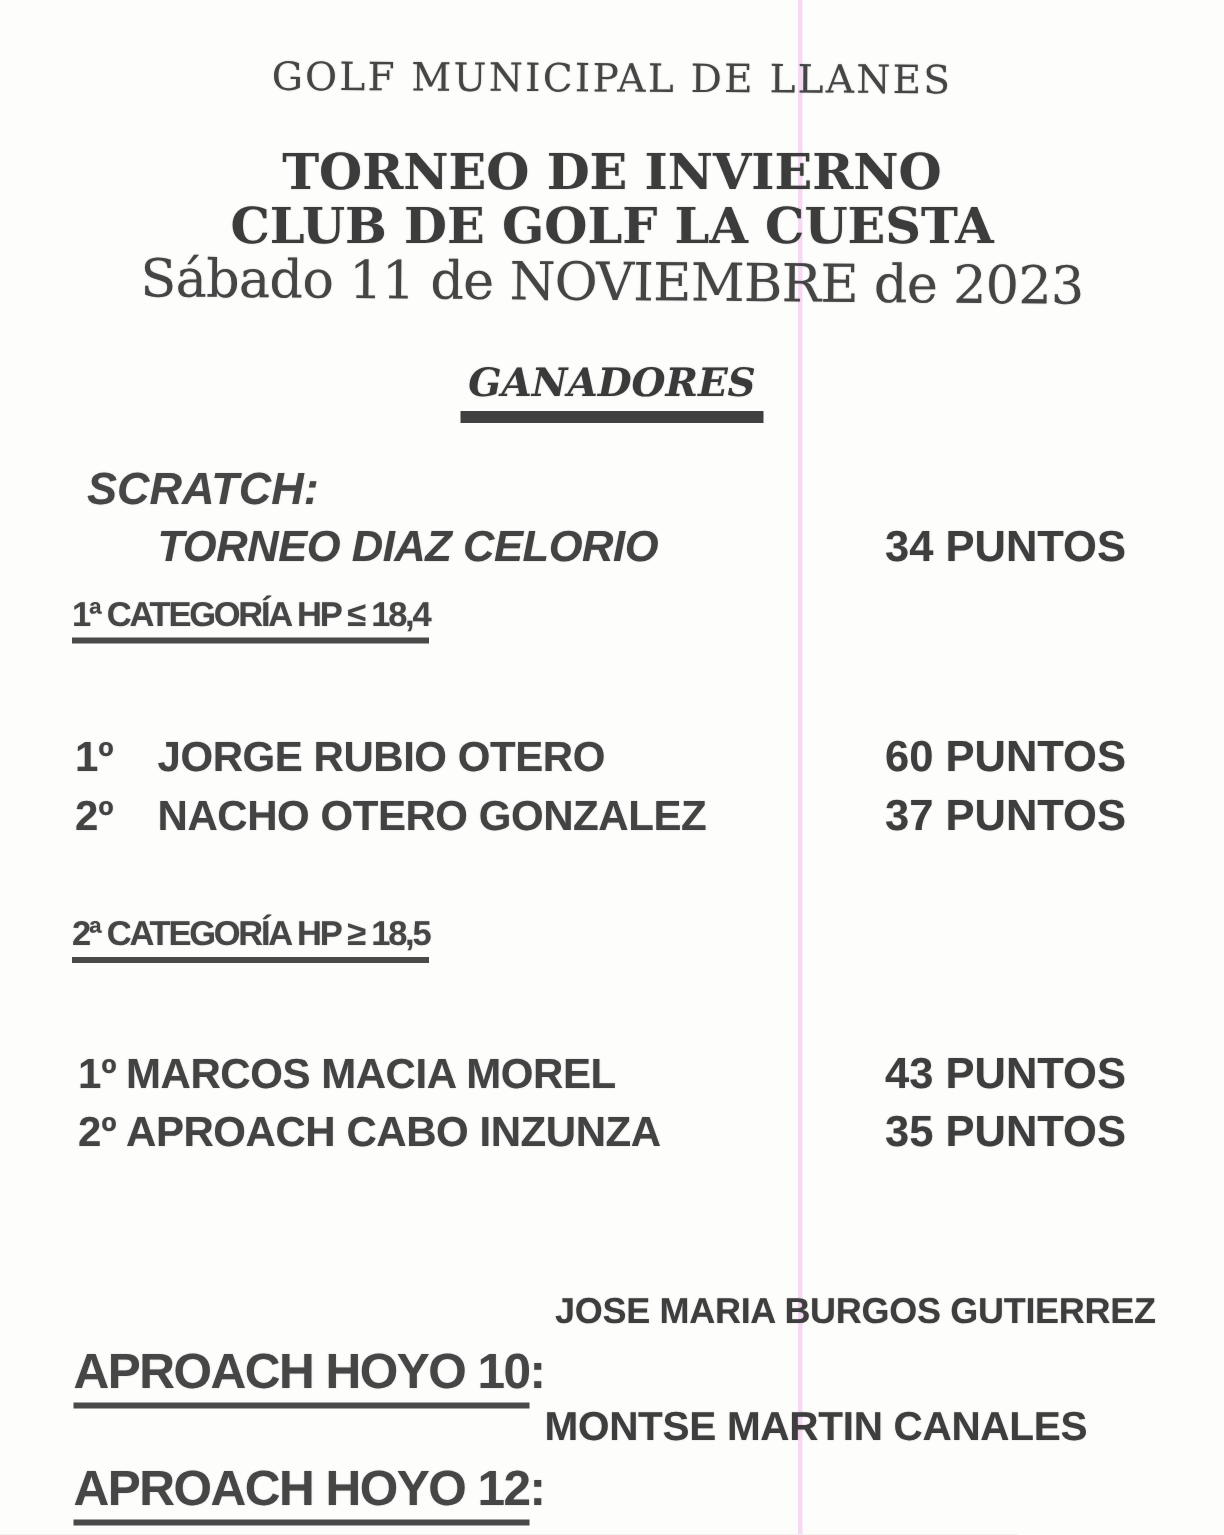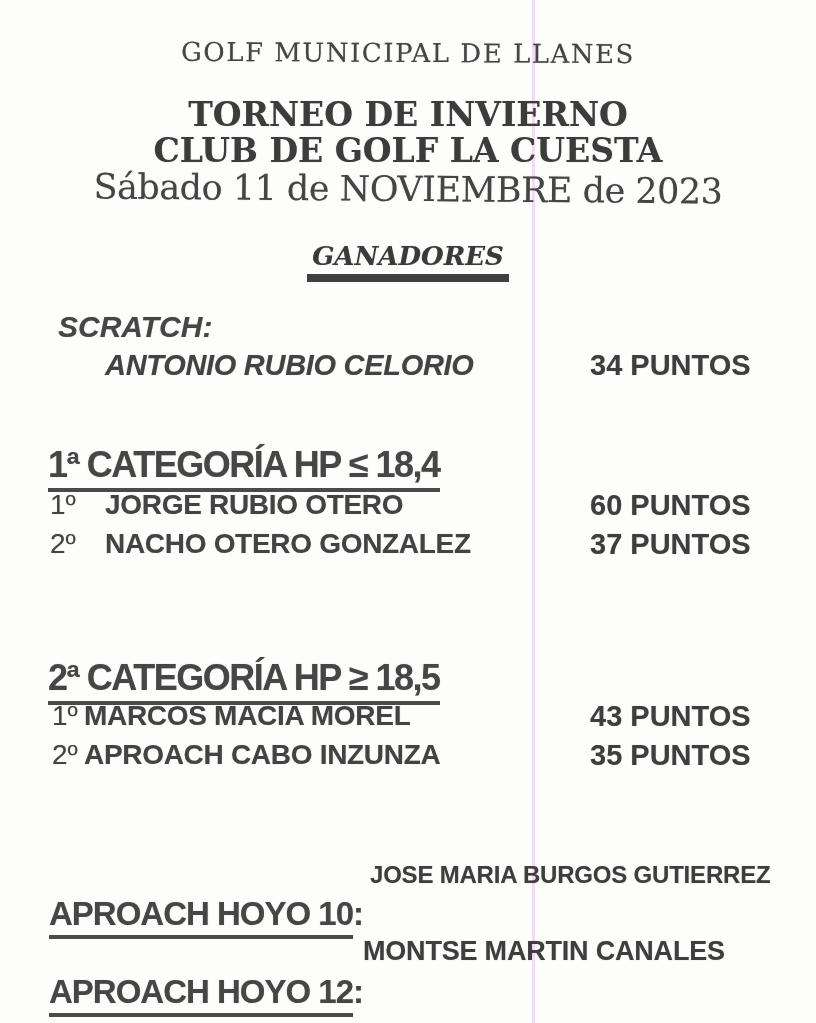--- a/index.html
+++ b/index.html
@@ -39,29 +39,28 @@
   }
   
   .sans-bi{font-weight:bold;font-style:italic;font-size:30px;color:#464646;
            text-shadow:0 0 1px rgba(70,70,70,.35);}
   .scratch-label{top:310px;left:58px;}
   .row{position:absolute;left:0;width:100%;height:36px;}
   .row > span{position:absolute;top:0;}
   .name{font-weight:bold;font-size:28px;letter-spacing:-0.3px;color:#434343;
         text-shadow:0 0 1px rgba(65,65,65,.35);}
   .name.ital{font-style:italic;font-size:29px;}
-  .pos{font-weight:normal;font-size:28px;color:#434343;
+  .pos{font-weight:bold;font-size:28px;color:#434343;
        text-shadow:0 0 1px rgba(65,65,65,.35);}
   .pts{font-weight:bold;font-size:29px;color:#3e3e3e;left:590px;
        text-shadow:0 0 1px rgba(60,60,60,.35);}
   .cat-heading{
-    font-weight:bold;font-size:36px;letter-spacing:-1.5px;color:#464646;
+    font-weight:bold;font-size:23px;letter-spacing:-1.5px;color:#464646;
     border-bottom:4px solid #4a4a4a;padding-bottom:2px;
     text-shadow:0 0 1px rgba(70,70,70,.35);
-    margin-top:48px;
   }
   .cat1{top:396px;left:48px;}
   .cat2{top:609px;left:48px;}
   .ap-row{position:absolute;left:0;width:100%;height:48px;}
   .ap-label-wrap{position:absolute;left:49px;top:0;
     font-weight:bold;font-size:33px;letter-spacing:-1px;color:#464646;
     text-shadow:0 0 1px rgba(70,70,70,.35);}
   .ap-underlined{display:inline-block;border-bottom:4px solid #4a4a4a;padding-bottom:2px;margin-top:43px;}
   .ap1{top:852px;}
   .ap2{top:930px;padding-left:28px;}
@@ -85,21 +84,21 @@
 
   <div class="abs center serif date">Sábado 11 de NOVIEMBRE de 2023</div>
 
   <div class="abs center ganadores-wrap">
     <span class="ganadores">GANADORES</span>
   </div>
 
   <div class="abs sans-bi scratch-label">SCRATCH:</div>
 
   <div class="row" style="top:349px">
-    <span class="name ital" style="left:105px">ANTONIO RUBIO CELORIO</span>
+    <span class="name ital" style="left:105px">TORNEO DIAZ CELORIO</span>
     <span class="pts">34 PUNTOS</span>
   </div>
 
   <div class="abs cat-heading cat1">1ª CATEGORÍA HP ≤ 18,4</div>
 
   <div class="row" style="top:489px">
     <span class="pos" style="left:50px">1º</span>
     <span class="name" style="left:105px">JORGE RUBIO OTERO</span>
     <span class="pts">60 PUNTOS</span>
   </div>

